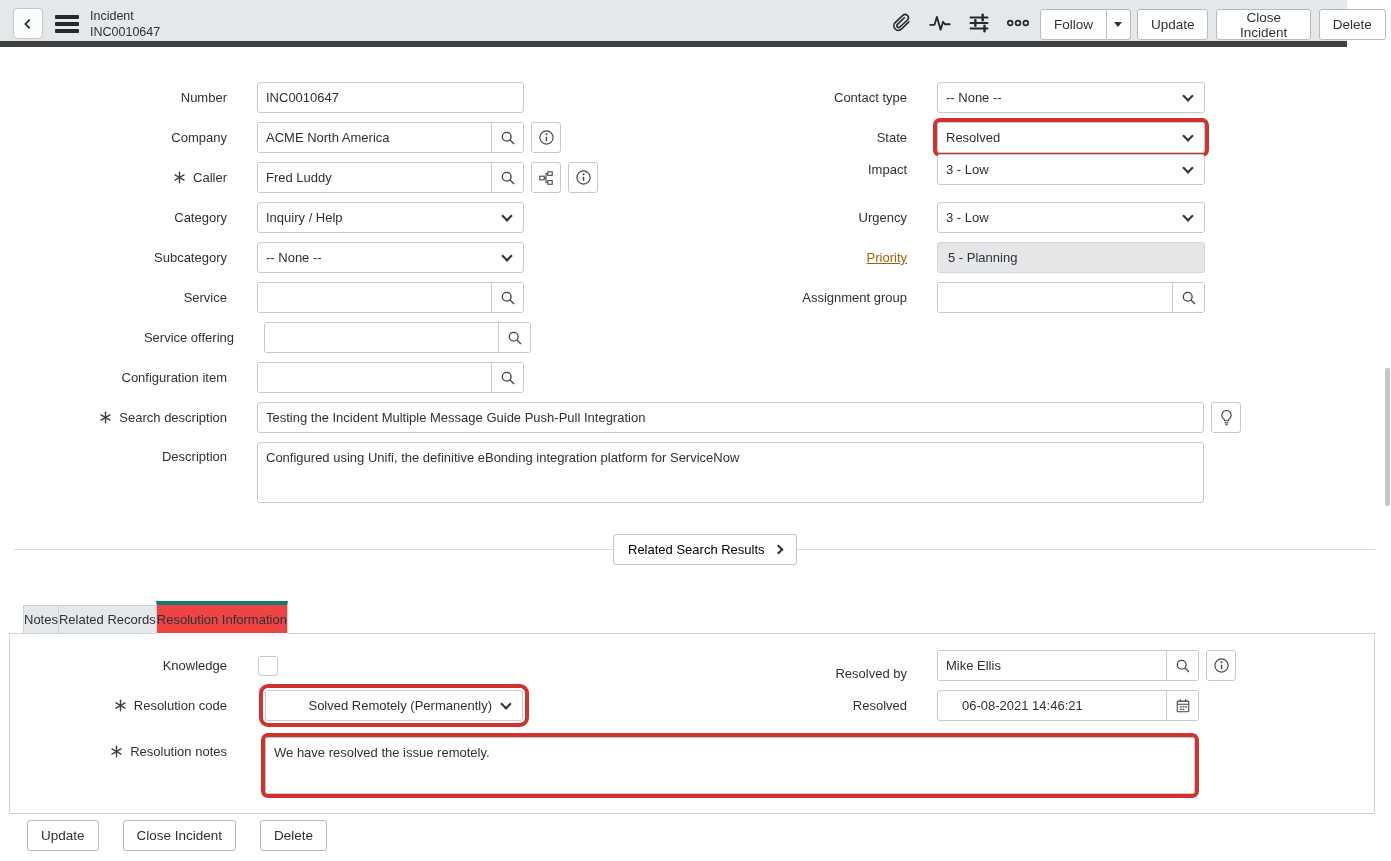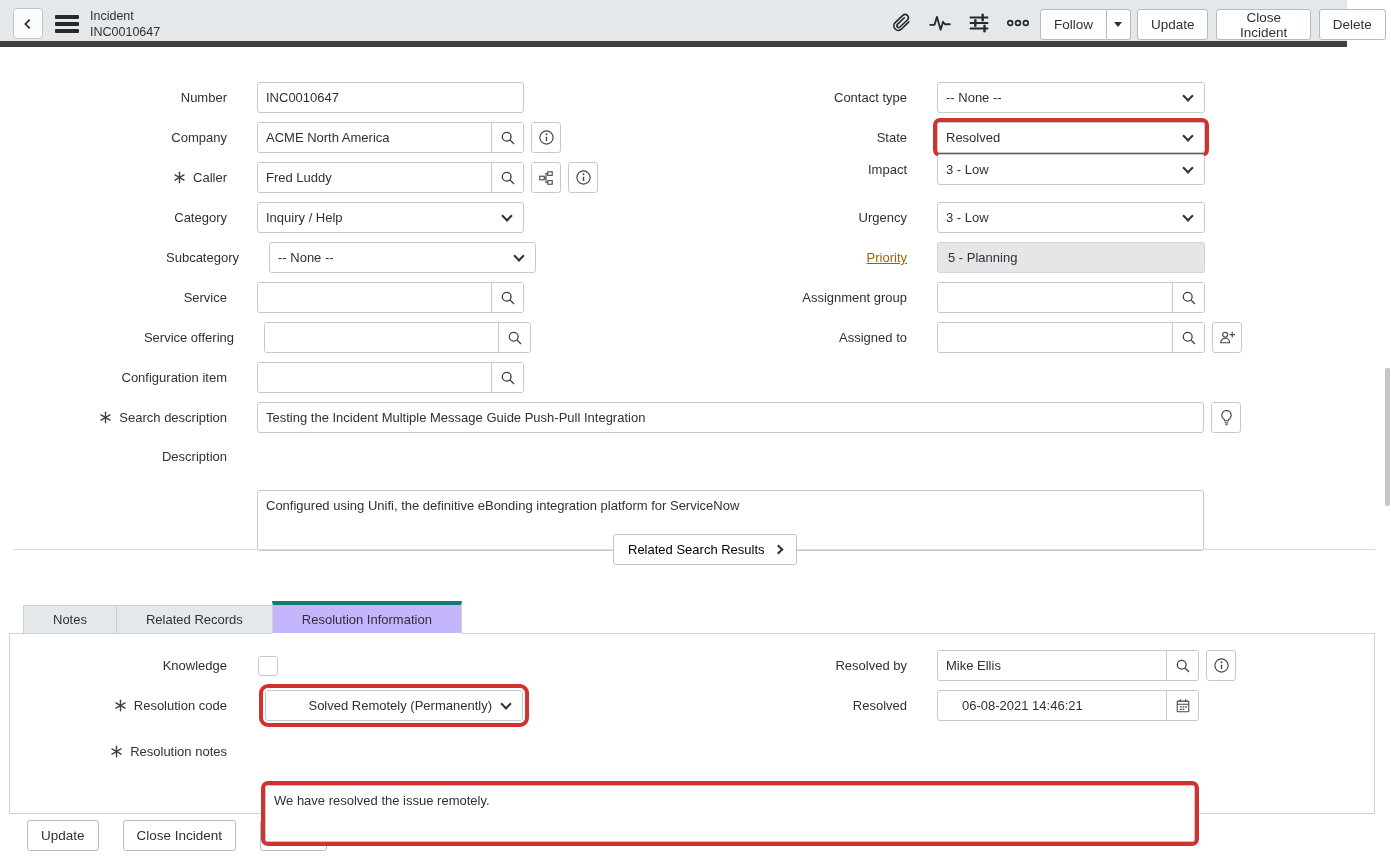--- a/index.html
+++ b/index.html
@@ -54,39 +54,39 @@
          justify-content:center; cursor:pointer; padding:0; }
   .sel { position:relative; height:31px; border:1px solid #c6cacd; border-radius:3px;
          background:#fff; display:flex; align-items:center; padding:0 30px 0 8px;
          font-size:13px; color:#2e3136; cursor:pointer; }
   .chev-down { position:absolute; right:12px; top:9px; width:8px; height:8px;
          border-right:2px solid #2e3136; border-bottom:2px solid #2e3136;
          transform:rotate(45deg); }
   .readonly { height:31px; background:#e4e6e8; border:1px solid #d3d6d9; border-radius:3px;
          display:flex; align-items:center; padding:0 10px; font-size:13px; }
   .link { color:#a16207; text-decoration:underline; cursor:pointer; }
-  textarea.txt { resize:none; padding:6px 8px; line-height:17px;margin-top:48px; }
+  textarea.txt { resize:none; padding:6px 8px; line-height:17px; }
   .hl { outline:4px solid #d2322d; }
   .hl-off2 { outline-offset:2px; }
 
   
   .divider { position:absolute; left:14px; top:549px; width:1361px; height:1px; background:#dadde0; }
   .related-btn { position:absolute; left:613px; top:534px; height:31px; padding:0 14px;
          background:#fff; border:1px solid #c0c4c8; border-radius:3px; font-size:13px;
          display:flex; align-items:center; gap:10px; cursor:pointer; font-family:inherit; }
   .chev-right { width:7px; height:7px; border-top:2px solid #2e3136;
          border-right:2px solid #2e3136; transform:rotate(45deg); }
 
   
   .tabstrip { position:absolute; left:9px; top:602px; width:1366px; height:32px;
          border-bottom:1px solid #cdd2d5; display:flex; align-items:flex-end; padding-left:14px; }
-  .tab { height:28px; padding:0 29px; background:#e5e8ea; border:1px solid #cdd2d5;
+  .tab { height:28px; padding:0 0; background:#e5e8ea; border:1px solid #cdd2d5;
          border-bottom:none; display:flex; align-items:center; font-size:13px;
          cursor:pointer; margin-right:-1px; }
-  .tab.active { height:33px; margin-bottom:-1px; background:#c4b5fd;
+  .tab.active { height:33px; margin-bottom:-1px; background:#ef4444;
          border-top:4px solid #157a6e; border-bottom:1px solid #fff; z-index:2; }
   .panel { position:absolute; left:9px; top:634px; width:1366px; height:180px;
          border:1px solid #cdd2d5; border-top:none; background:#fff; }
   .checkbox { width:20px; height:20px; border:1px solid #c6cacd; border-radius:3px;
          background:#fff; cursor:pointer; }
 
   
   .footer { position:absolute; left:27px; top:820px; display:flex; gap:24px; }
 
   .scroll-thumb { position:absolute; right:1px; top:368px; width:5px; height:138px;
@@ -234,21 +234,21 @@
   <div class="frow" style="top:202px;left:0;">
     <div class="lbl">
         <span>Category</span>
       </div>
     <div class="ctl sel w-l">
       <span>Inquiry / Help</span>
         <i class="chev-down"></i>
     </div>
   </div>
 
-  <div class="frow" style="top:242px;left:0;margin-left:12px;">
+  <div class="frow" style="top:242px;left:0;">
     <div class="lbl">
         <span>Subcategory</span>
       </div>
     <div class="ctl sel w-l">
       <span>-- None --</span>
         <i class="chev-down"></i>
     </div>
   </div>
 
   <div class="frow" style="top:282px;left:0;">
@@ -383,44 +383,20 @@
       <input value="" style="">
       <button class="addon">
         <svg width="16" height="16" viewBox="0 0 16 16">
             <circle cx="6.7" cy="6.7" r="4.4" fill="none" stroke="#3f4348" stroke-width="1.3"></circle>
             <line x1="10" y1="10" x2="14" y2="14" stroke="#3f4348" stroke-width="1.3"></line>
           </svg>
       </button>
     </div>
   </div>
 
-  <div class="frow" style="top:322px;left:680px;">
-    <div class="lbl">
-        <span>Assigned to</span>
-      </div>
-    <div class="ctl ref w-r">
-      <input value="" style="">
-      <button class="addon">
-        <svg width="16" height="16" viewBox="0 0 16 16">
-            <circle cx="6.7" cy="6.7" r="4.4" fill="none" stroke="#3f4348" stroke-width="1.3"></circle>
-            <line x1="10" y1="10" x2="14" y2="14" stroke="#3f4348" stroke-width="1.3"></line>
-          </svg>
-      </button>
-    </div>
-    <button class="sqbtn">
-      <svg width="17" height="17" viewBox="0 0 18 18">
-          <g fill="none" stroke="#3f4348" stroke-width="1.2">
-            <circle cx="6.5" cy="6" r="2.6"></circle>
-            <path d="M1.8 14.5a4.7 4.7 0 0 1 9.4 0z"></path>
-            <line x1="14" y1="3" x2="14" y2="9"></line>
-            <line x1="11" y1="6" x2="17" y2="6"></line>
-          </g>
-        </svg>
-    </button>
-  </div>
 
   <div class="divider"></div>
   <button class="related-btn">
     <span>Related Search Results</span>
     <i class="chev-right"></i>
   </button>
 
   <div class="tabstrip">
     <div class="tab">
         <span>Notes</span>
@@ -465,21 +441,21 @@
             <line x1="8" y1="1.5" x2="8" y2="14.5"></line>
             <line x1="2.4" y1="4.8" x2="13.6" y2="11.2"></line>
             <line x1="2.4" y1="11.2" x2="13.6" y2="4.8"></line>
           </g>
         </svg>
       <span>Resolution notes</span>
     </div>
     <textarea class="ctl txt hl" style="margin-left: 38px; width: 930px; height: 57px;">We have resolved the issue remotely.</textarea>
   </div>
 
-  <div class="frow" style="top:650px;left:680px;z-index:3;">
+  <div class="frow" style="top:650px;left:680px;z-index:3;align-items:flex-end;">
     <div class="lbl">
         <span>Resolved by</span>
       </div>
     <div class="ctl ref" style="width:262px;">
       <input value="Mike Ellis" style="">
       <button class="addon">
         <svg width="16" height="16" viewBox="0 0 16 16">
             <circle cx="6.7" cy="6.7" r="4.4" fill="none" stroke="#3f4348" stroke-width="1.3"></circle>
             <line x1="10" y1="10" x2="14" y2="14" stroke="#3f4348" stroke-width="1.3"></line>
           </svg>

